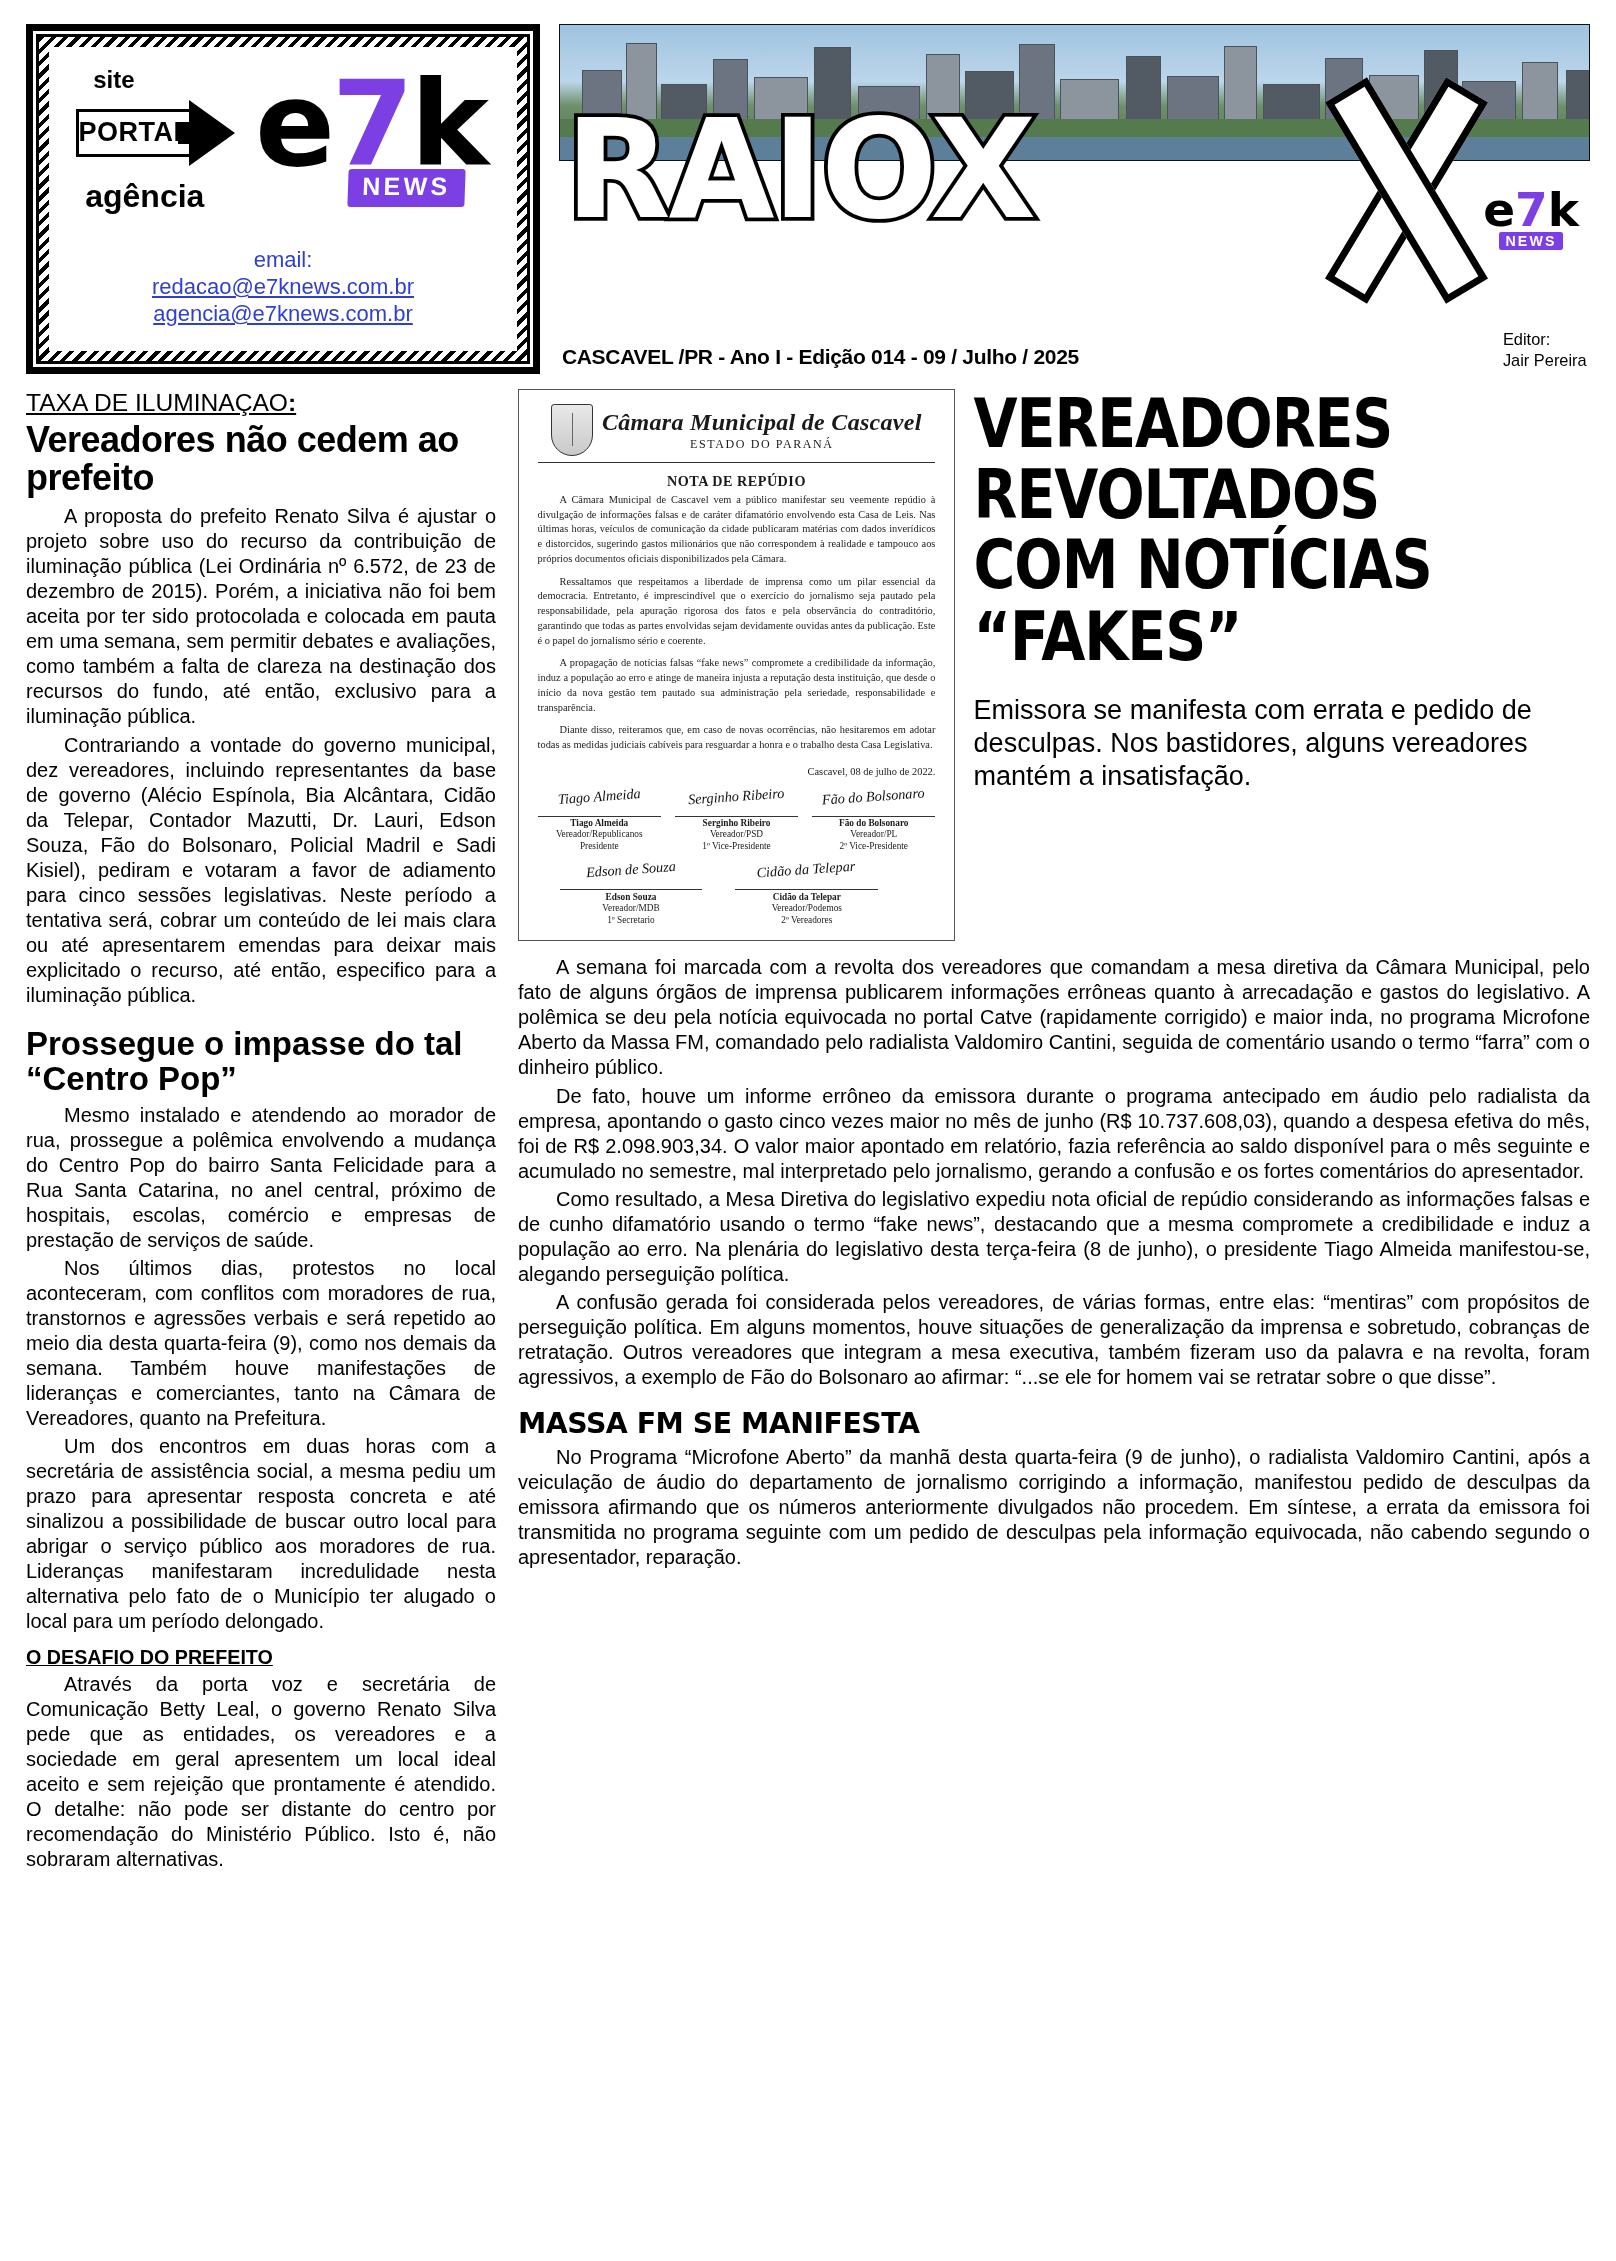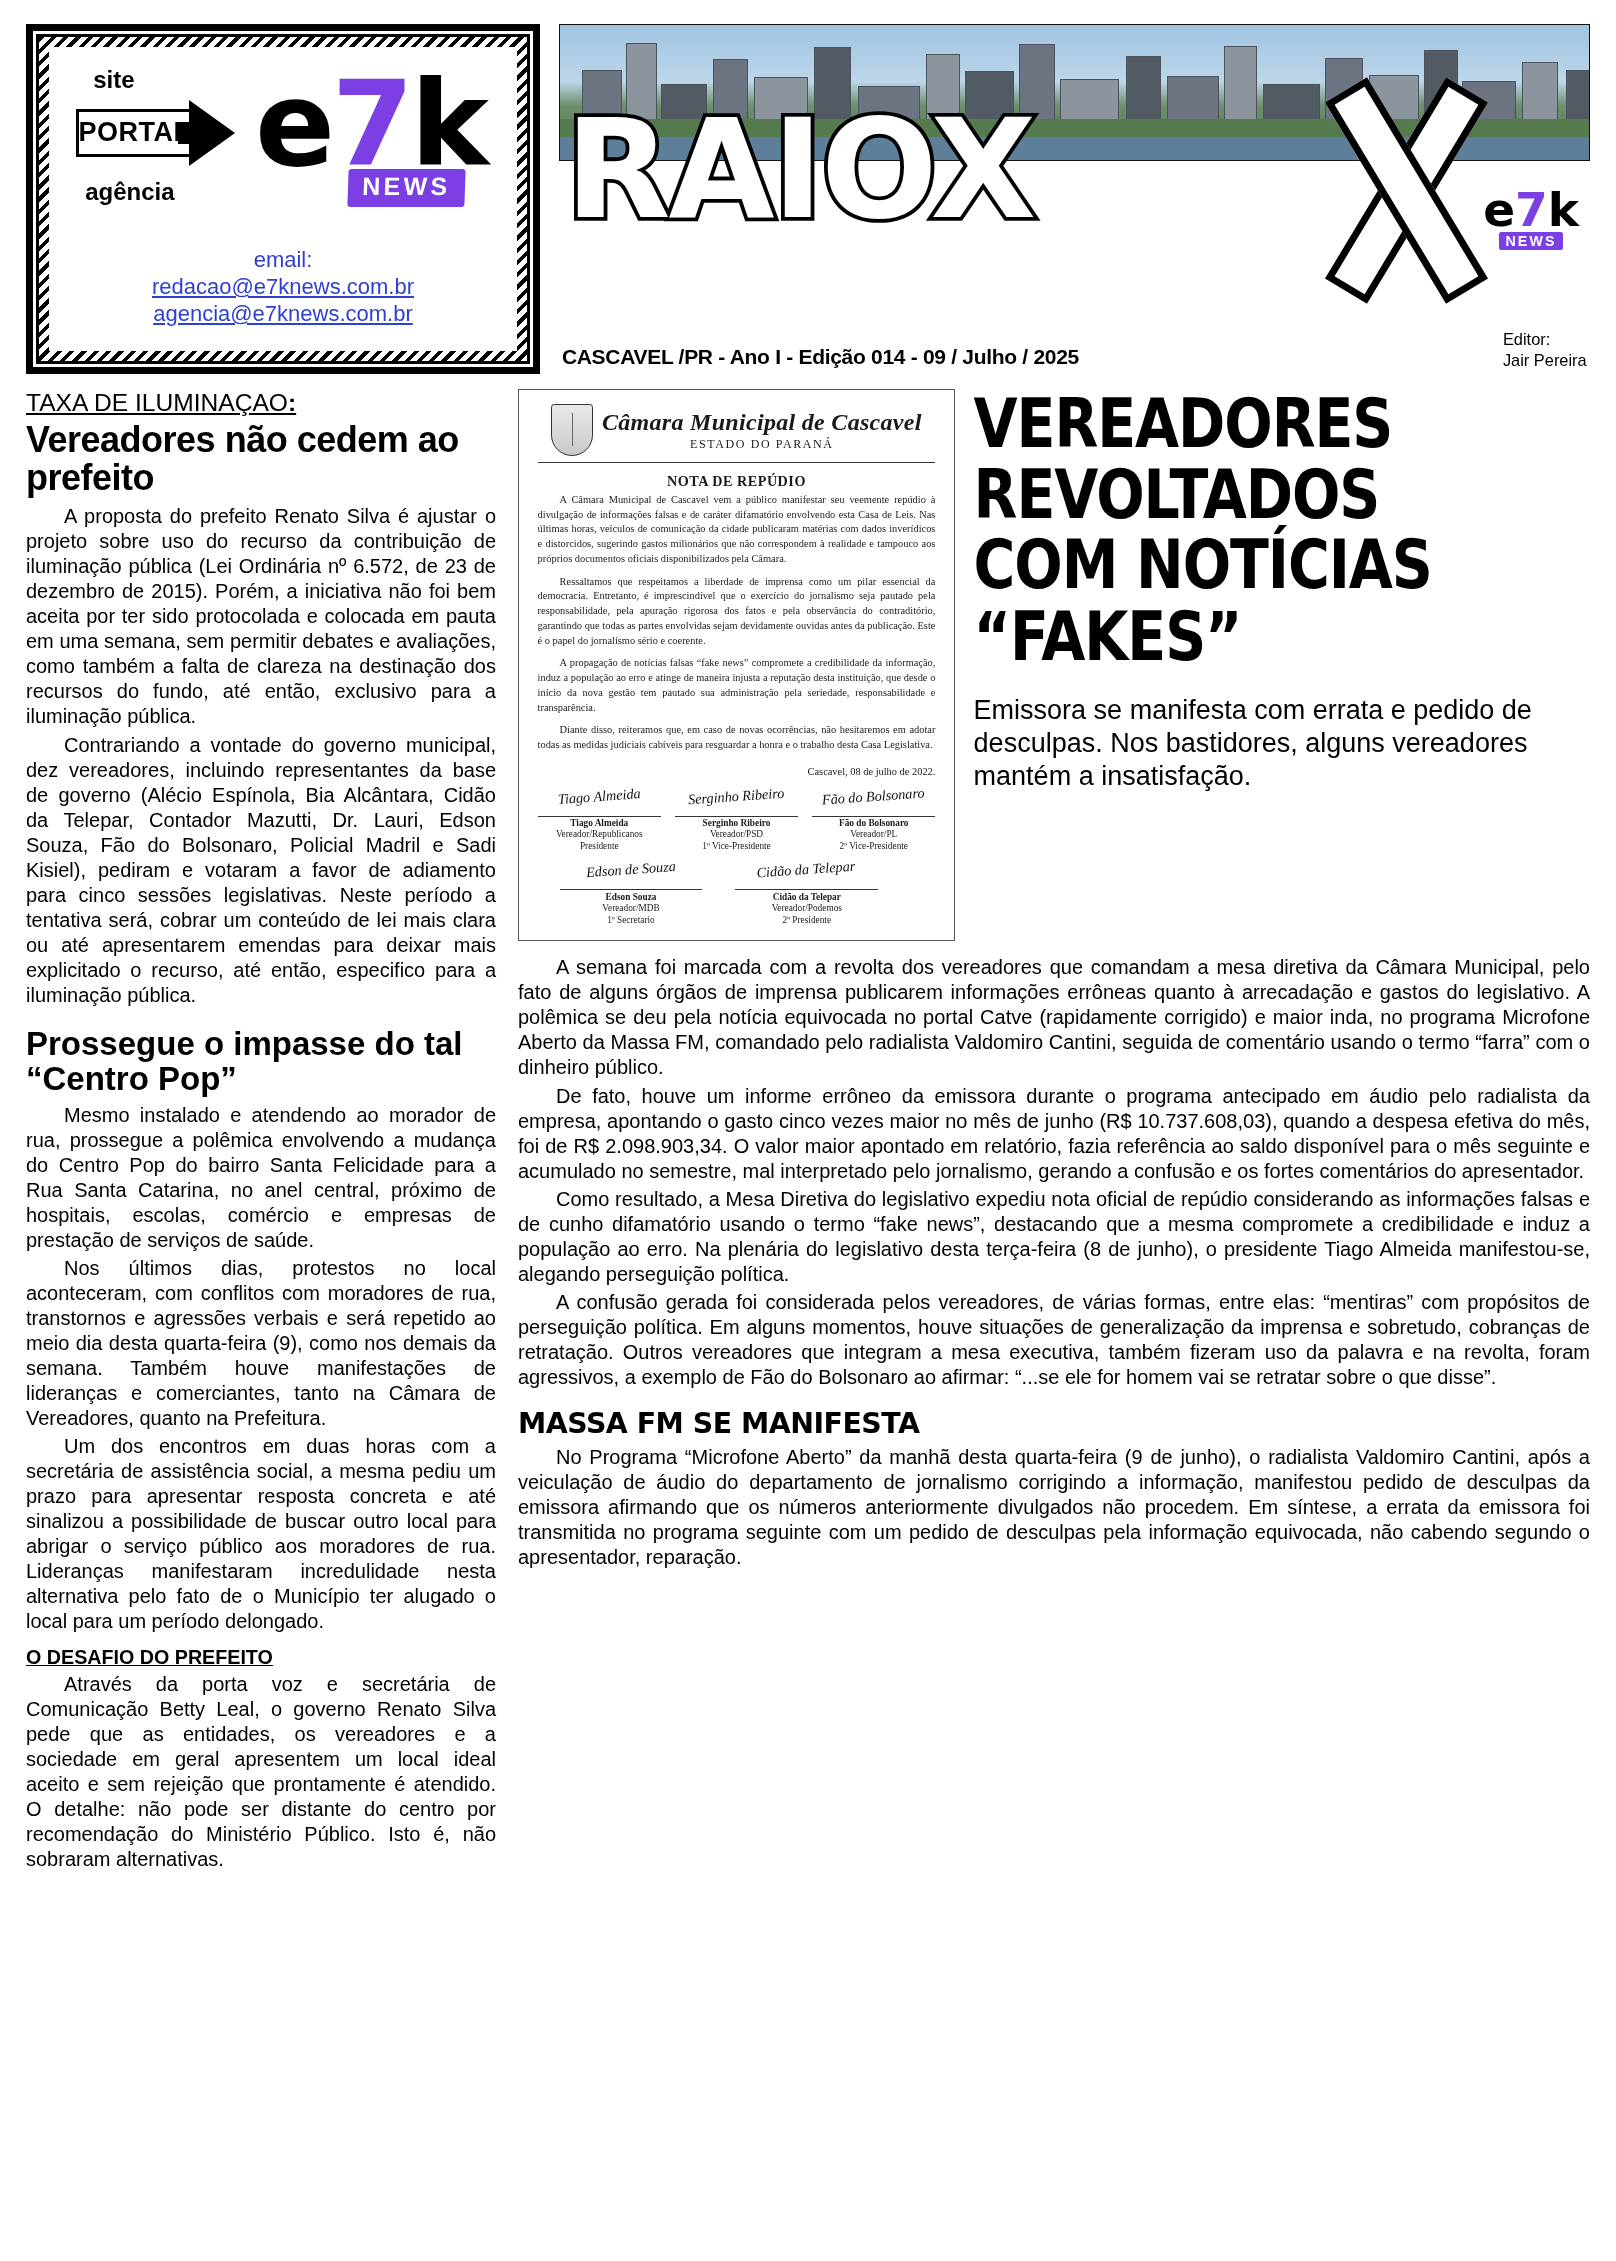--- a/index.html
+++ b/index.html
@@ -66,21 +66,21 @@
     height:164px;
   }
   .lbl-site{
     font-size:24px;
     font-weight:bold;
     position:absolute;
     left:34px;
     top:4.4px;
   }
   .lbl-agencia{
-    font-size:24px;
+    font-size:32px;
     font-weight:bold;
     position:absolute;
     left:26px;
     top:116px;
   }
   .arrow-box{
     position:absolute;
     left:16.4px;
     top:38px;
     width:159px;
@@ -544,21 +544,21 @@
             <div class="sig">
               <div class="scribble">Edson de Souza</div>
               <span class="nm">Edson Souza</span>
               <span>Vereador/MDB</span><br>
               <span>1º Secretario</span>
             </div>
             <div class="sig">
               <div class="scribble">Cidão da Telepar</div>
               <span class="nm">Cidão da Telepar</span>
               <span>Vereador/Podemos</span><br>
-              <span>2º Presidente</span>
+              <span>2º Vereadores</span>
             </div>
           </div>
         </div>
 
         <div class="lead-col">
           <div class="big-head">
             <div>VEREADORES</div>
             <div>REVOLTADOS</div>
             <div>COM NOTÍCIAS</div>
             <div>“FAKES”</div>

